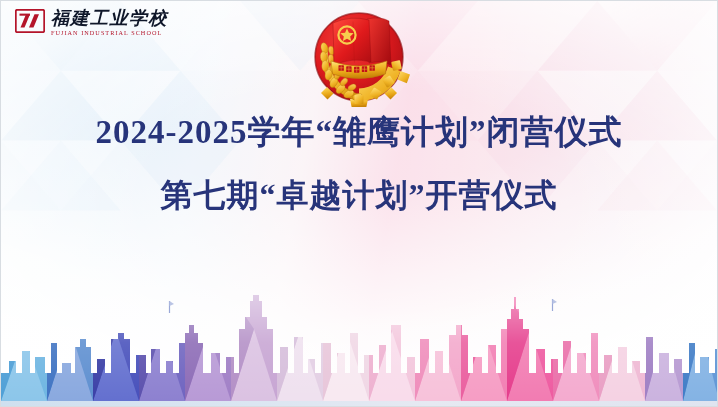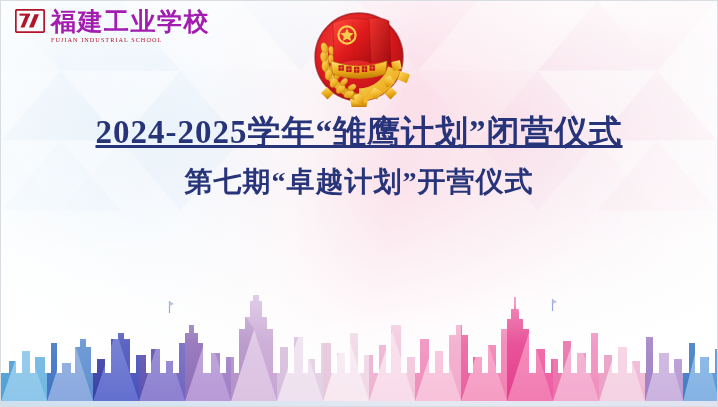--- a/index.html
+++ b/index.html
@@ -49,24 +49,25 @@
   }
   .logo-mark {
     width: 30px;
     height: 24px;
     flex: none;
   }
   .logo-words { display: block; }
   .logo-cn {
     display: block;
     font-family: "Liberation Serif", "DejaVu Serif", serif;
-    font-size: 25px;
+    font-size: 18px;
     font-weight: bold;
+    font-style: italic;
     letter-spacing: 1.5px;
-    color: #a21caf;
+    color: #0f172a;
     line-height: 1.05;
     white-space: nowrap;
   }
   .logo-en {
     display: block;
     font-family: "Liberation Serif", "DejaVu Serif", serif;
     font-size: 6.2px;
     letter-spacing: 1.05px;
     color: #b4142a;
     margin-top: 1px;
@@ -94,22 +95,22 @@
     text-align: center;
   }
   .title-line {
     font-family: "Liberation Serif", "DejaVu Serif", serif;
     font-weight: bold;
     color: #27347a;
     line-height: 1.32;
     letter-spacing: 1px;
     white-space: nowrap;
   }
-  .title-line-1 { font-size: 33px; text-decoration: underline; }
-  .title-line-2 { font-size: 28px; margin-top: 9px; }
+  .title-line-1 { font-size: 33px; }
+  .title-line-2 { font-size: 32px; margin-top: 19px; }
   .title-line-3 { font-size: 32px; margin-top: 5px; }
 
   
   .skyline {
     position: absolute;
     left: 0;
     bottom: 5px;
     width: 718px;
     height: 106px;
     z-index: 3;

